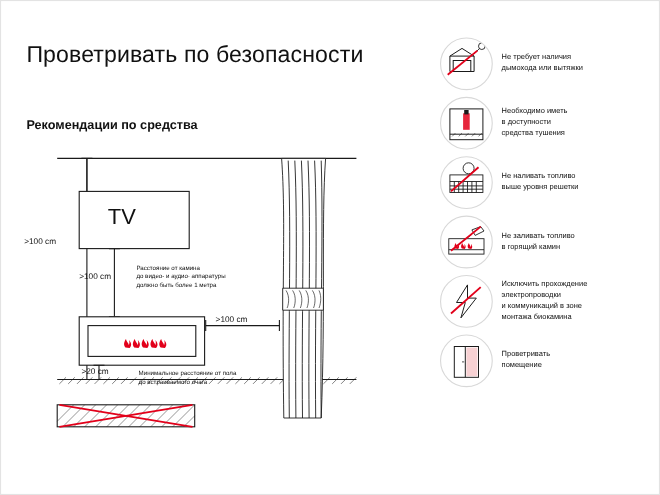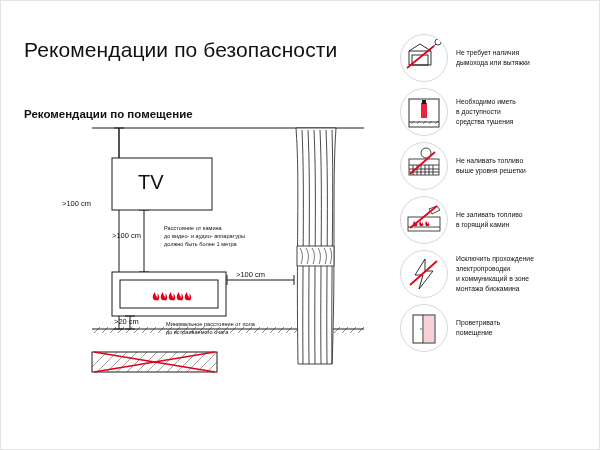--- a/index.html
+++ b/index.html
@@ -25,21 +25,21 @@
     font-size:21px;font-weight:400;color:#111;
     letter-spacing:0.1px;
   }
   .subtitle{
     position:absolute;left:24px;top:108px;
     font-size:11.5px;font-weight:bold;color:#111;
   }
 
   
   .diagram{
-    position:absolute;left:24px;top:114px;width:330px;height:290px;margin-left:40px;
+    position:absolute;left:24px;top:130px;width:330px;height:290px;
   }
   .diagram svg{display:block;}
 
   .lbl{
     position:absolute;
     font-size:7.5px;
     font-weight:normal;
     color:#111;
     white-space:nowrap;
   }
@@ -83,22 +83,22 @@
     white-space:pre-line;
   }
 </style>
 </head>
 <body>
 
 <div class="page">
 
   <div class="border-frame"></div>
 
-  <div class="title">Рекомендации по безопасности</div>
-  <div class="subtitle">Рекомендации по помещение</div>
+  <div class="title">Проветривать по безопасности</div>
+  <div class="subtitle">Рекомендации по средства</div>
 
   <div class="diagram">
     <svg width="330" height="290" viewBox="0 0 330 290">
       <g stroke="#1a1a1a" fill="none" stroke-width="1">
 
         <line x1="28" y1="14" x2="300" y2="14"></line>
 
         <line x1="55" y1="14" x2="55" y2="68"></line>
         <line x1="50" y1="14" x2="60" y2="14"></line>
         <line x1="50" y1="68" x2="60" y2="68"></line>

